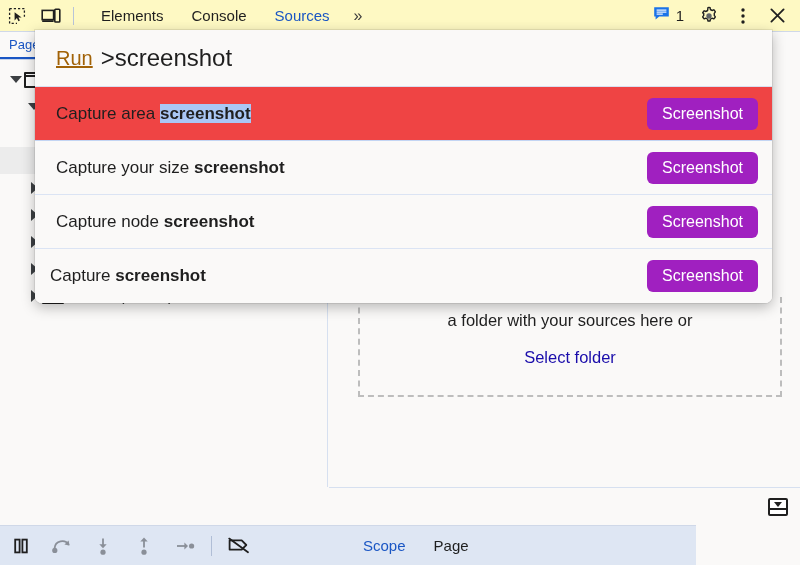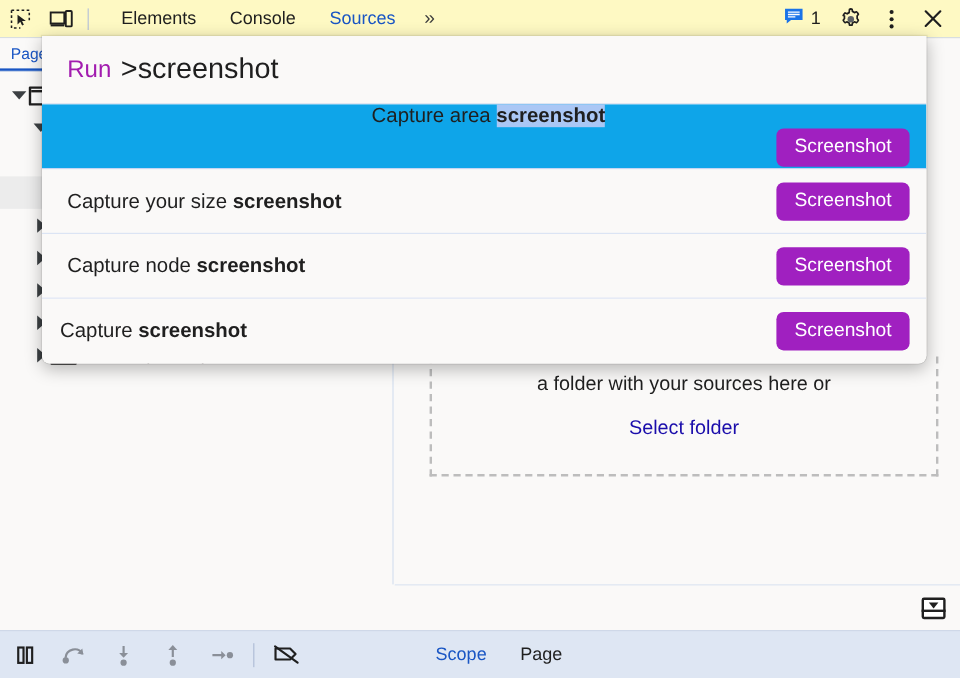--- a/index.html
+++ b/index.html
@@ -107,21 +107,21 @@
   .drawer-ico::after {
     content:""; position:absolute; left:-2px; right:-2px; bottom: 4px; height: 2px; background:#1f1f1f;
   }
   .drawer-ico .dcar {
     position:absolute; left:50%; top:2px; transform:translateX(-50%);
     width:0;height:0;border-left:4px solid transparent;border-right:4px solid transparent;border-top:5px solid #1f1f1f;
   }
 
   
   .bottombar {
-    position: absolute; left: 0; top: 525px; width: 800px; height: 40px;
+    position: absolute; left: 0; top: 525px; width: 696px; height: 40px;
     background: #dee6f3;
     display: flex; align-items: center;
     border-top: 1px solid #cfd8e8;
   }
   .dbg-btn {
     width: 41px; height: 38px; display: flex; align-items: center; justify-content: center;
   }
   .dbg-sep { width:1px; height:20px; background:#b0bed6; margin: 0 6px; }
   .bb-right { display:flex; align-items:center; height: 40px; }
   .bb-tab {
@@ -138,31 +138,31 @@
     box-shadow: 0 4px 14px rgba(0,0,0,.28), 0 0 0 1px rgba(0,0,0,.07);
     overflow: hidden;
     z-index: 50;
   }
   .pal-input {
     height: 57px; display: flex; align-items: center;
     padding-left: 21px; gap: 8px;
     border-bottom: 1px solid #d8e0f0;
     background: #faf9f8;
   }
-  .pal-prefix { font-size: 20px; color: #a21caf; }
+  .pal-prefix { font-size: 20px; color: #a16207; text-decoration: underline; }
   .pal-query { font-size: 24px; color: #1f1f1f; }
   .pal-list { background: #faf9f8; }
   .pal-row {
     height: 54px; display: flex; align-items: center;
     padding: 0 14px 0 21px;
     border-bottom: 1px solid #dbe4f4;
     background: #faf9f8;
   }
   .pal-row:last-child { border-bottom: none; padding-left: 15px; }
-  .pal-row.sel { background: #0ea5e9; border-bottom-color: #c3d5f3; flex-direction: column; }
+  .pal-row.sel { background: #ef4444; border-bottom-color: #c3d5f3; }
   .pal-label { font-size: 17px; color: #1f1f1f; white-space: nowrap; }
   .pal-label b { font-weight: bold; }
   .pal-row.sel .pal-label b { background: #aac7f5; }
   .pal-tag {
     margin-left: auto;
     background: #a020c0; color: #fff;
     font-size: 16px; border-radius: 6px;
     padding: 7px 15px; white-space: nowrap;
   }
 </style>

